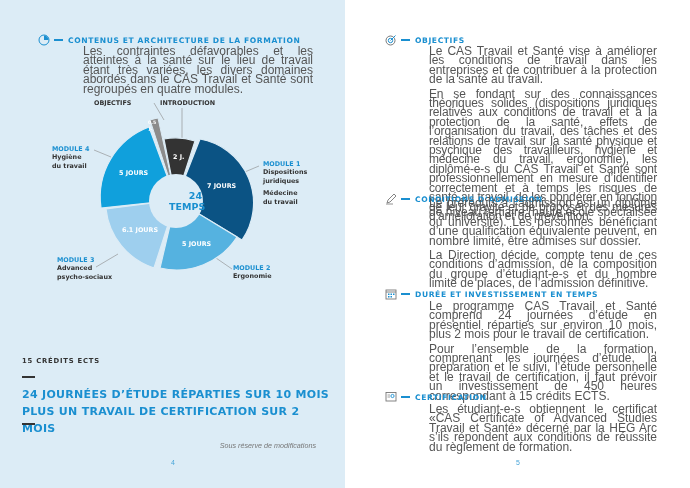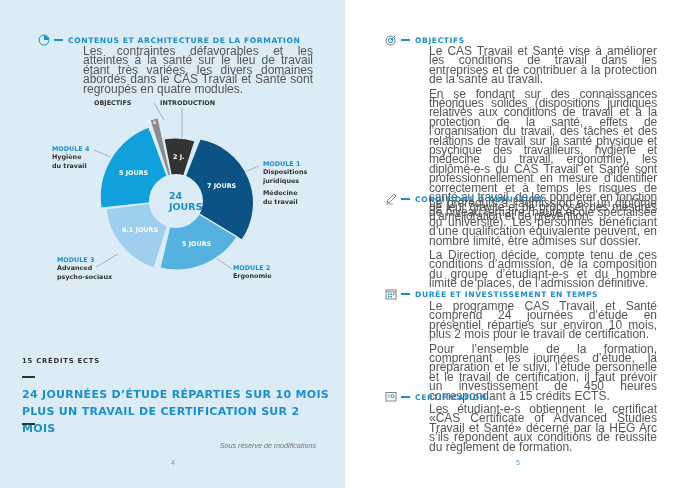--- a/index.html
+++ b/index.html
@@ -133,23 +133,23 @@
   <div class="lbl" style="left:173px; top:153px; color:#fff;">2 J.</div>
   <div class="lbl" style="left:207px; top:182px; color:#fff;">7 JOURS</div>
   <div class="lbl" style="left:182px; top:240px; color:#fff;">5 JOURS</div>
   <div class="lbl" style="left:122px; top:226px; color:#fff;">6.1 JOURS</div>
   <div class="lbl" style="left:119px; top:169px; color:#fff;">5 JOURS</div>
   <div class="lbl" style="left:148px; top:120px; color:#fff; font-size:4.6px; line-height:5.5px;">
     <div>0.5</div>
     <div style="padding-left:1px;">J.</div>
   </div>
 
-  <div class="lbl" style="left:150px; top:190px; width:52px; text-align:left; color:#1a8fd0; font-size:9.5px; line-height:11px;padding-left:19px;">
+  <div class="lbl" style="left:150px; top:190px; width:52px; text-align:right; color:#1a8fd0; font-size:9.5px; line-height:11px;padding-left:19px;">
     <div>24</div>
-    <div>JOURS</div>
+    <div>TEMPS</div>
   </div>
 
 
   <div class="ects">15 CRÉDITS ECTS</div>
   <div class="rule" style="top:376px;"></div>
   <div class="headline">
     <div>24 JOURNÉES D’ÉTUDE RÉPARTIES SUR 10 MOIS</div>
     <div>PLUS UN TRAVAIL DE CERTIFICATION SUR 2 MOIS</div>
   </div>
   <div class="rule" style="top:423px;"></div>

